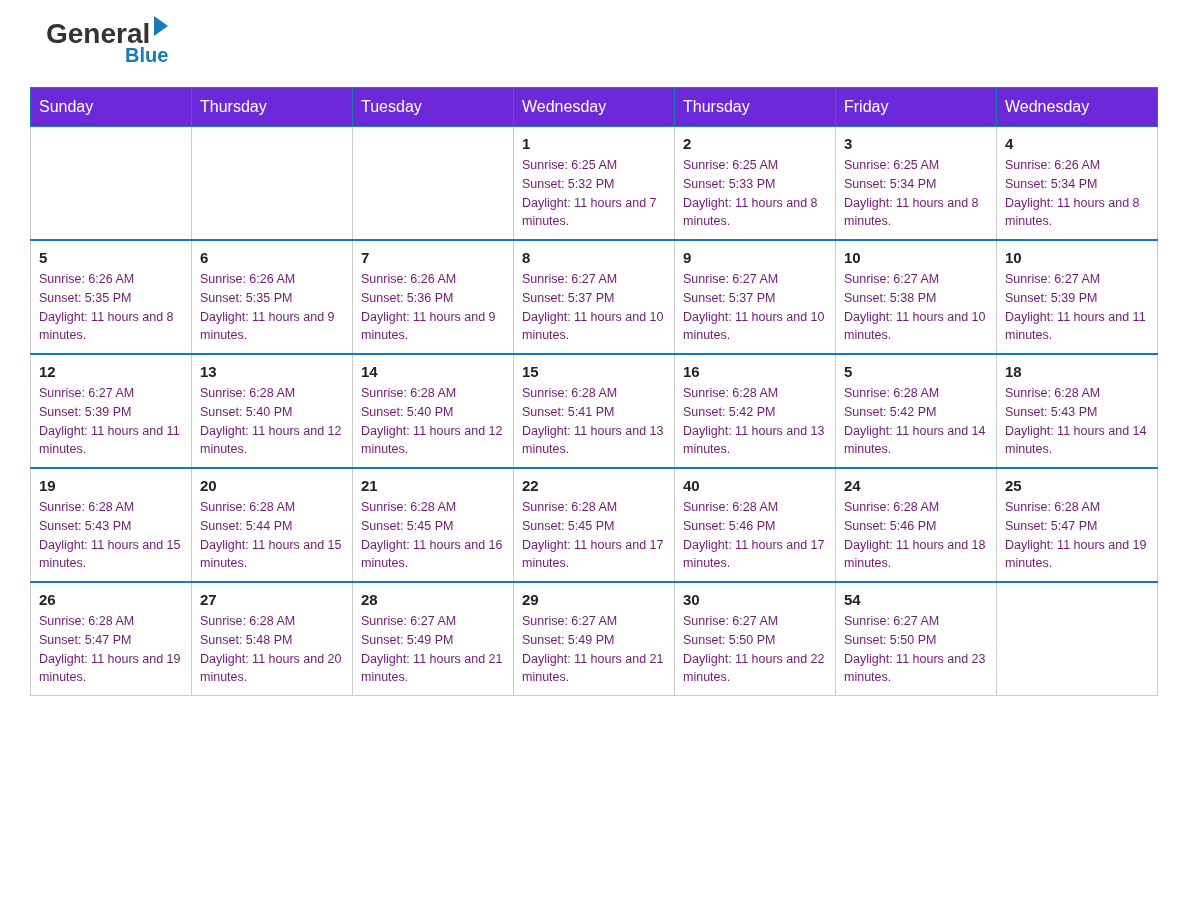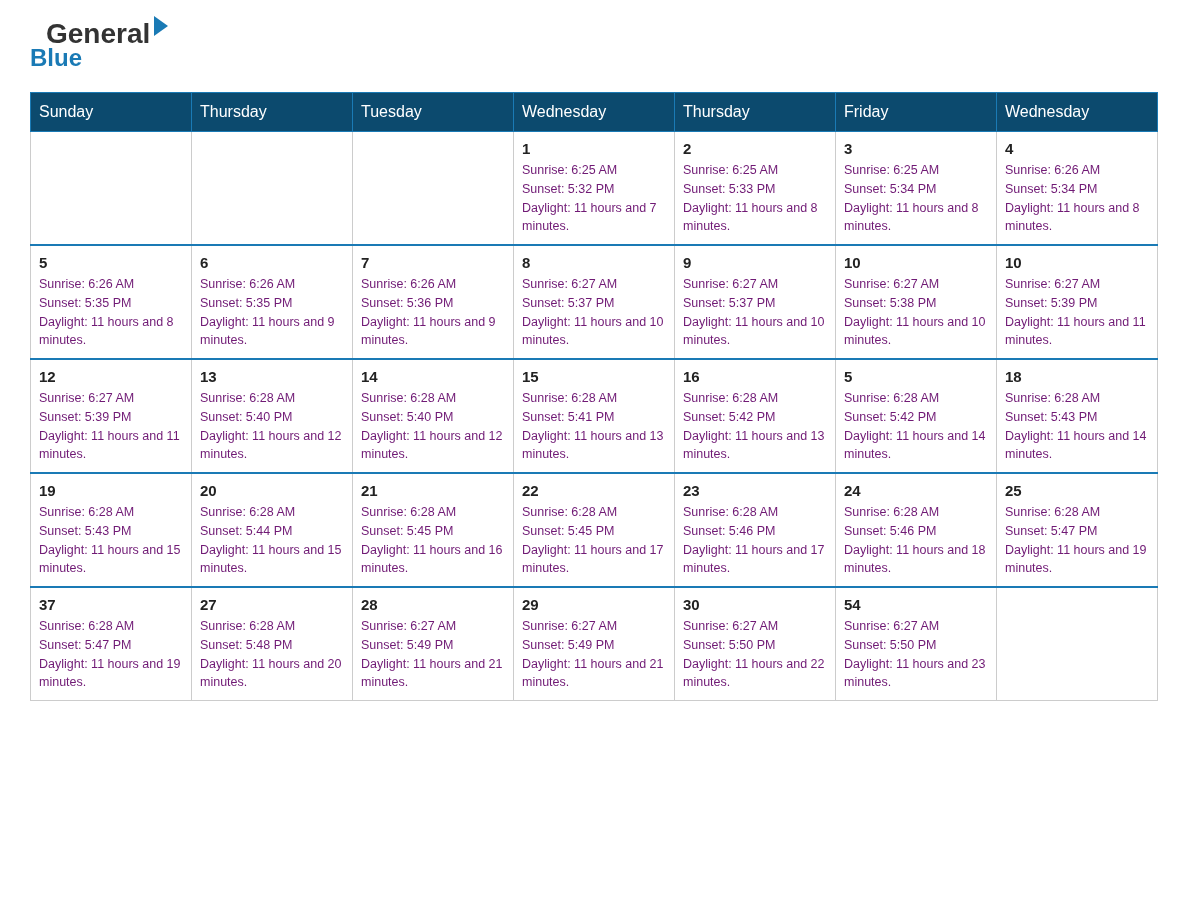--- a/index.html
+++ b/index.html
@@ -34,43 +34,44 @@
     .logo-wrapper {
       display: flex;
       flex-direction: column;
     }
     .logo-line1 {
       display: flex;
       margin-left: 16px;
     }
     .logo-line2 {
       color: #1a7ab5;
-      font-size: 24px;
+      font-size: 20px;
       font-weight: bold;
+      text-align: right;
       margin-top: -4px;
     }
     .title-block {
       text-align: right;
     }
     .month-title {
       font-size: 52px;
       font-weight: normal;
       color: #222;
     }
     .location {
       font-size: 20px;
       color: #555;
       margin-top: 2px;
     }
     .calendar {
       width: 100%;
       border-collapse: collapse;
     }
     .calendar th {
-      background-color: #0c4a6e;
+      background-color: #6d28d9;
       color: #fff;
       padding: 10px 8px;
       font-size: 16px;
       font-weight: normal;
       text-align: left;
       border: 1px solid #1a7ab5;
     }
     .calendar td {
       vertical-align: top;
       padding: 8px;
@@ -220,35 +221,35 @@
         </td>
         <td>
           <div class="day-number">21</div>
           <div class="day-info">Sunrise: 6:28 AM<br>Sunset: 5:45 PM<br>Daylight: 11 hours and 16 minutes.</div>
         </td>
         <td>
           <div class="day-number">22</div>
           <div class="day-info">Sunrise: 6:28 AM<br>Sunset: 5:45 PM<br>Daylight: 11 hours and 17 minutes.</div>
         </td>
         <td>
-          <div class="day-number">23</div>
+          <div class="day-number">40</div>
           <div class="day-info">Sunrise: 6:28 AM<br>Sunset: 5:46 PM<br>Daylight: 11 hours and 17 minutes.</div>
         </td>
         <td>
           <div class="day-number">24</div>
           <div class="day-info">Sunrise: 6:28 AM<br>Sunset: 5:46 PM<br>Daylight: 11 hours and 18 minutes.</div>
         </td>
         <td>
           <div class="day-number">25</div>
           <div class="day-info">Sunrise: 6:28 AM<br>Sunset: 5:47 PM<br>Daylight: 11 hours and 19 minutes.</div>
         </td>
       </tr>
       <tr class="row-divider">
         <td>
-          <div class="day-number">37</div>
+          <div class="day-number">26</div>
           <div class="day-info">Sunrise: 6:28 AM<br>Sunset: 5:47 PM<br>Daylight: 11 hours and 19 minutes.</div>
         </td>
         <td>
           <div class="day-number">27</div>
           <div class="day-info">Sunrise: 6:28 AM<br>Sunset: 5:48 PM<br>Daylight: 11 hours and 20 minutes.</div>
         </td>
         <td>
           <div class="day-number">28</div>
           <div class="day-info">Sunrise: 6:27 AM<br>Sunset: 5:49 PM<br>Daylight: 11 hours and 21 minutes.</div>
         </td>

